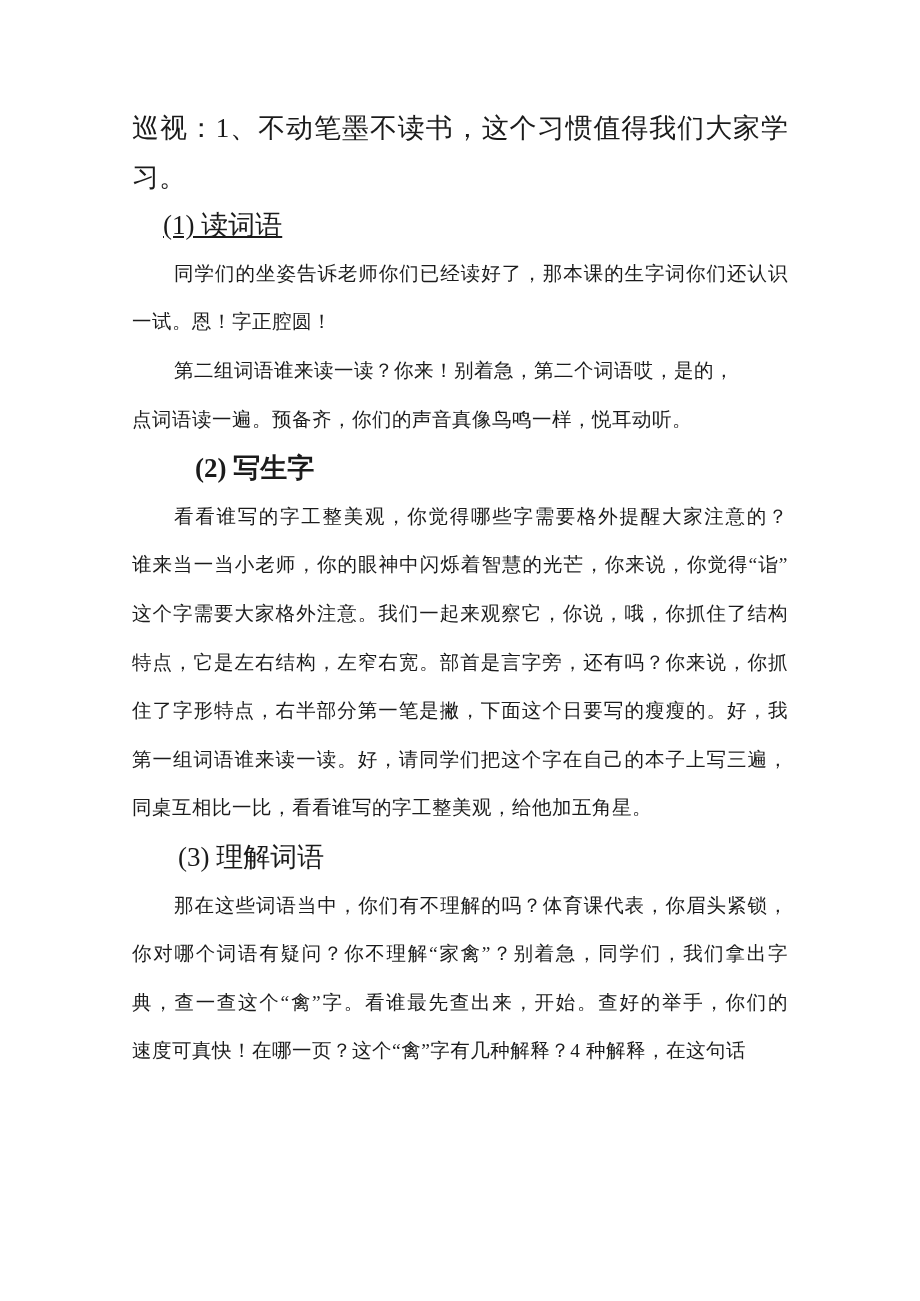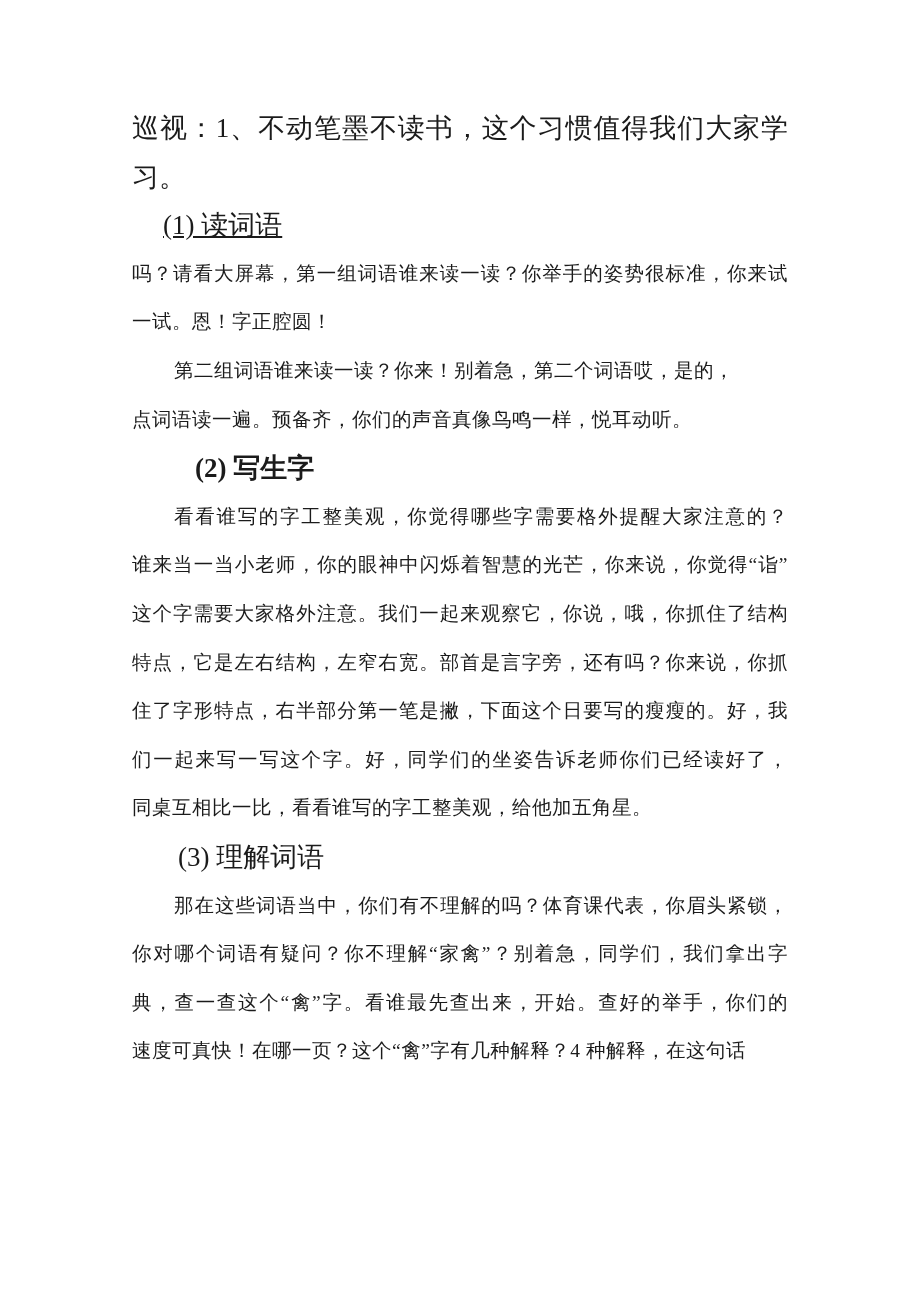--- a/index.html
+++ b/index.html
@@ -49,34 +49,34 @@
 <body>
 
 <div class="page">
   <div class="doc">
 
     <div class="ln lg just">巡视：1、不动笔墨不读书，这个习惯值得我们大家学</div>
     <div class="ln lg">习。</div>
 
     <div class="ln lg h1i">(1) 读词语</div>
 
-    <div class="ln just">吗？请看大屏幕，第一组词语谁来读一读？你举手的姿势很标准，你来试</div>
+    <div class="ln just ind">同学们的坐姿告诉老师你们已经读好了，那本课的生字词你们还认识</div>
     <div class="ln">一试。恩！字正腔圆！</div>
 
     <div class="ln ind">第二组词语谁来读一读？你来！别着急，第二个词语哎，是的，</div>
     <div class="ln">点词语读一遍。预备齐，你们的声音真像鸟鸣一样，悦耳动听。</div>
 
     <div class="ln lg h2i">(2) 写生字</div>
 
     <div class="ln just ind">看看谁写的字工整美观，你觉得哪些字需要格外提醒大家注意的？</div>
     <div class="ln just">谁来当一当小老师，你的眼神中闪烁着智慧的光芒，你来说，你觉得“诣”</div>
     <div class="ln just">这个字需要大家格外注意。我们一起来观察它，你说，哦，你抓住了结构</div>
     <div class="ln just">特点，它是左右结构，左窄右宽。部首是言字旁，还有吗？你来说，你抓</div>
     <div class="ln just">住了字形特点，右半部分第一笔是撇，下面这个日要写的瘦瘦的。好，我</div>
-    <div class="ln just">们一起来写一写这个字。好，同学们的坐姿告诉老师你们已经读好了，</div>
+    <div class="ln just">第一组词语谁来读一读。好，请同学们把这个字在自己的本子上写三遍，</div>
     <div class="ln">同桌互相比一比，看看谁写的字工整美观，给他加五角星。</div>
 
     <div class="ln lg h3i">(3) 理解词语</div>
 
     <div class="ln just ind">那在这些词语当中，你们有不理解的吗？体育课代表，你眉头紧锁，</div>
     <div class="ln just">你对哪个词语有疑问？你不理解“家禽”？别着急，同学们，我们拿出字</div>
     <div class="ln just">典，查一查这个“禽”字。看谁最先查出来，开始。查好的举手，你们的</div>
     <div class="ln">速度可真快！在哪一页？这个“禽”字有几种解释？4 种解释，在这句话</div>
 
   </div>

